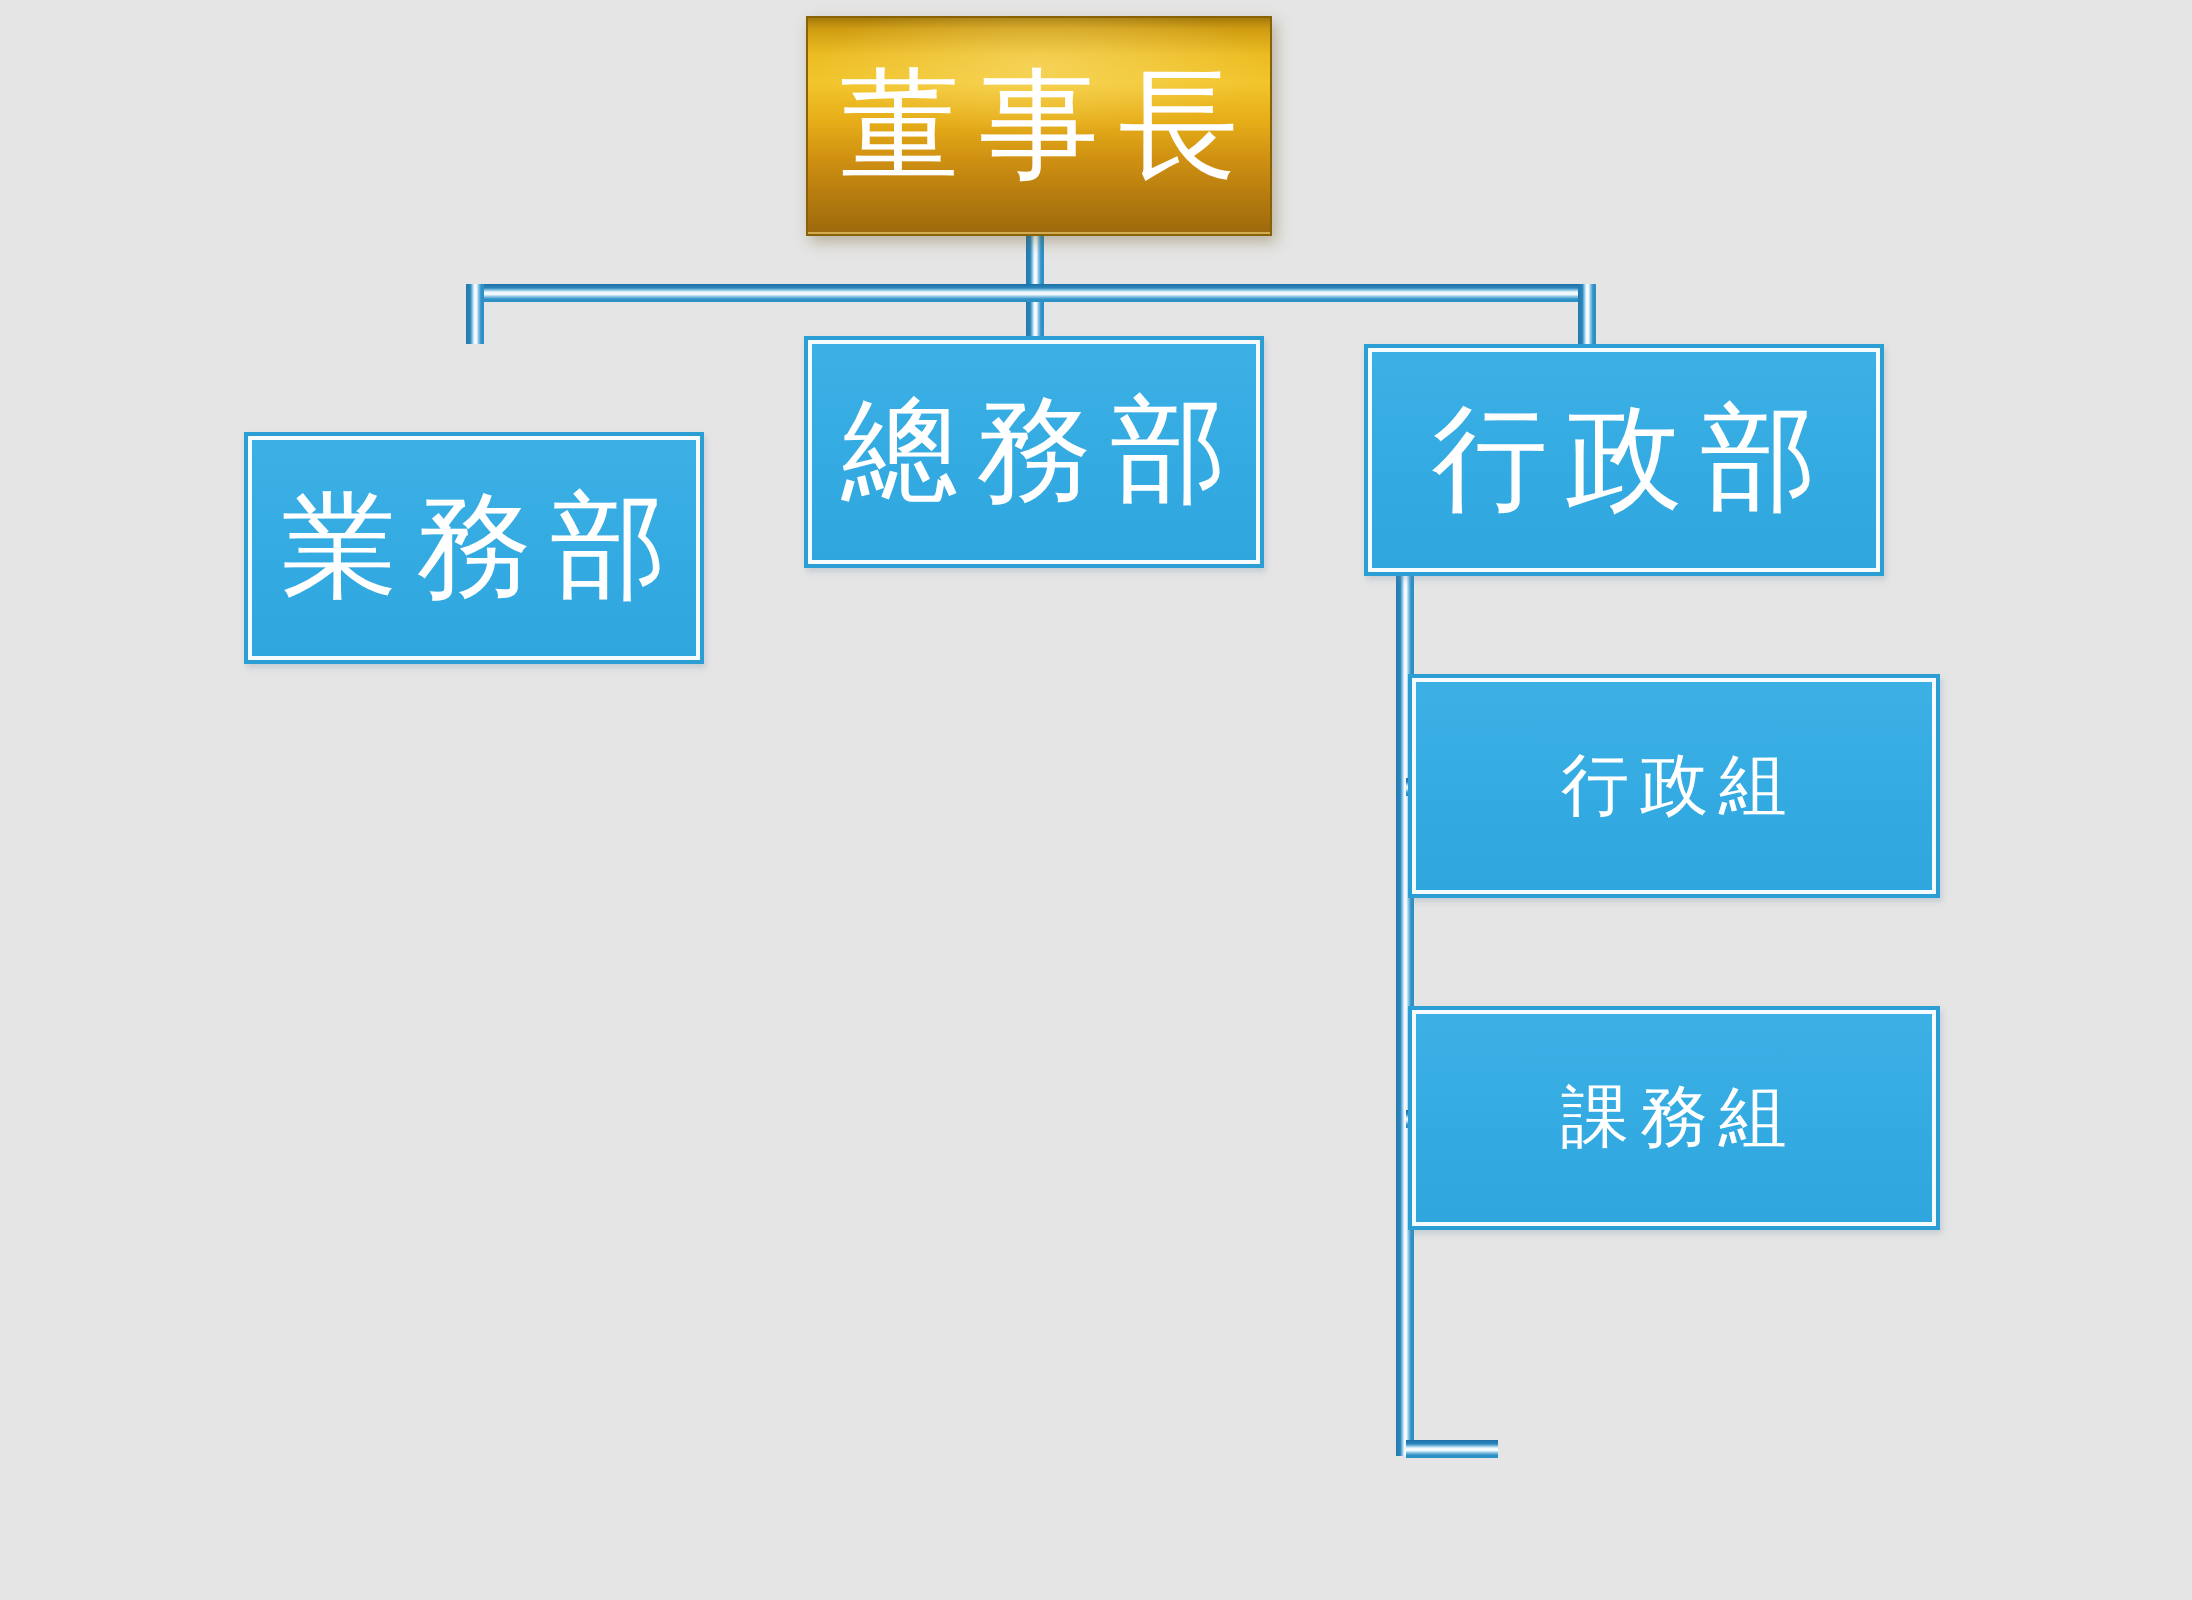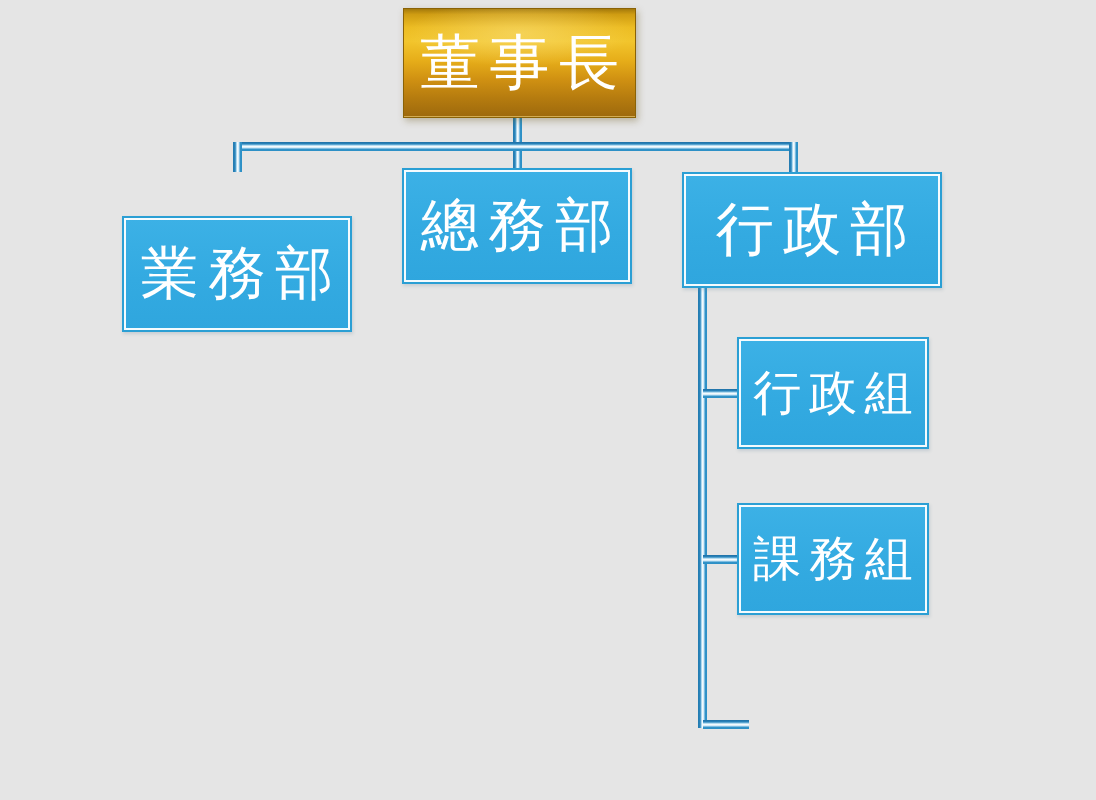--- a/index.html
+++ b/index.html
@@ -48,21 +48,21 @@
     border: 2px solid #2b9fd4;
     box-shadow: inset 0 0 0 2px rgba(255, 255, 255, 0.95),
                 1px 2px 3px rgba(110, 140, 160, 0.25);
     font-size: 58px;
   }
 
   .node-dept1 { left: 122px; top: 172px; width: 230px; height: 116px; margin-top: 44px; }
   .node-dept2 { left: 402px; top: 168px; width: 230px; height: 116px; }
   .node-dept3 { left: 682px; top: 172px; width: 260px; height: 116px; }
 
-  .node-sub { font-size: 48px; left: 737px; width: 192px; height: 112px; }
+  .node-sub { font-size: 34px; left: 704px; width: 266px; height: 112px; }
   .node-sub1 { top: 337px; }
   .node-sub2 { top: 503px; }
   .node-sub3 { top: 668px; }
 
   
   .conn { position: absolute; }
   .conn-h {
     height: 9px;
     background: linear-gradient(180deg,
       #1f6fa5 0%, #2a86bd 22%, #9fd0ea 36%,

